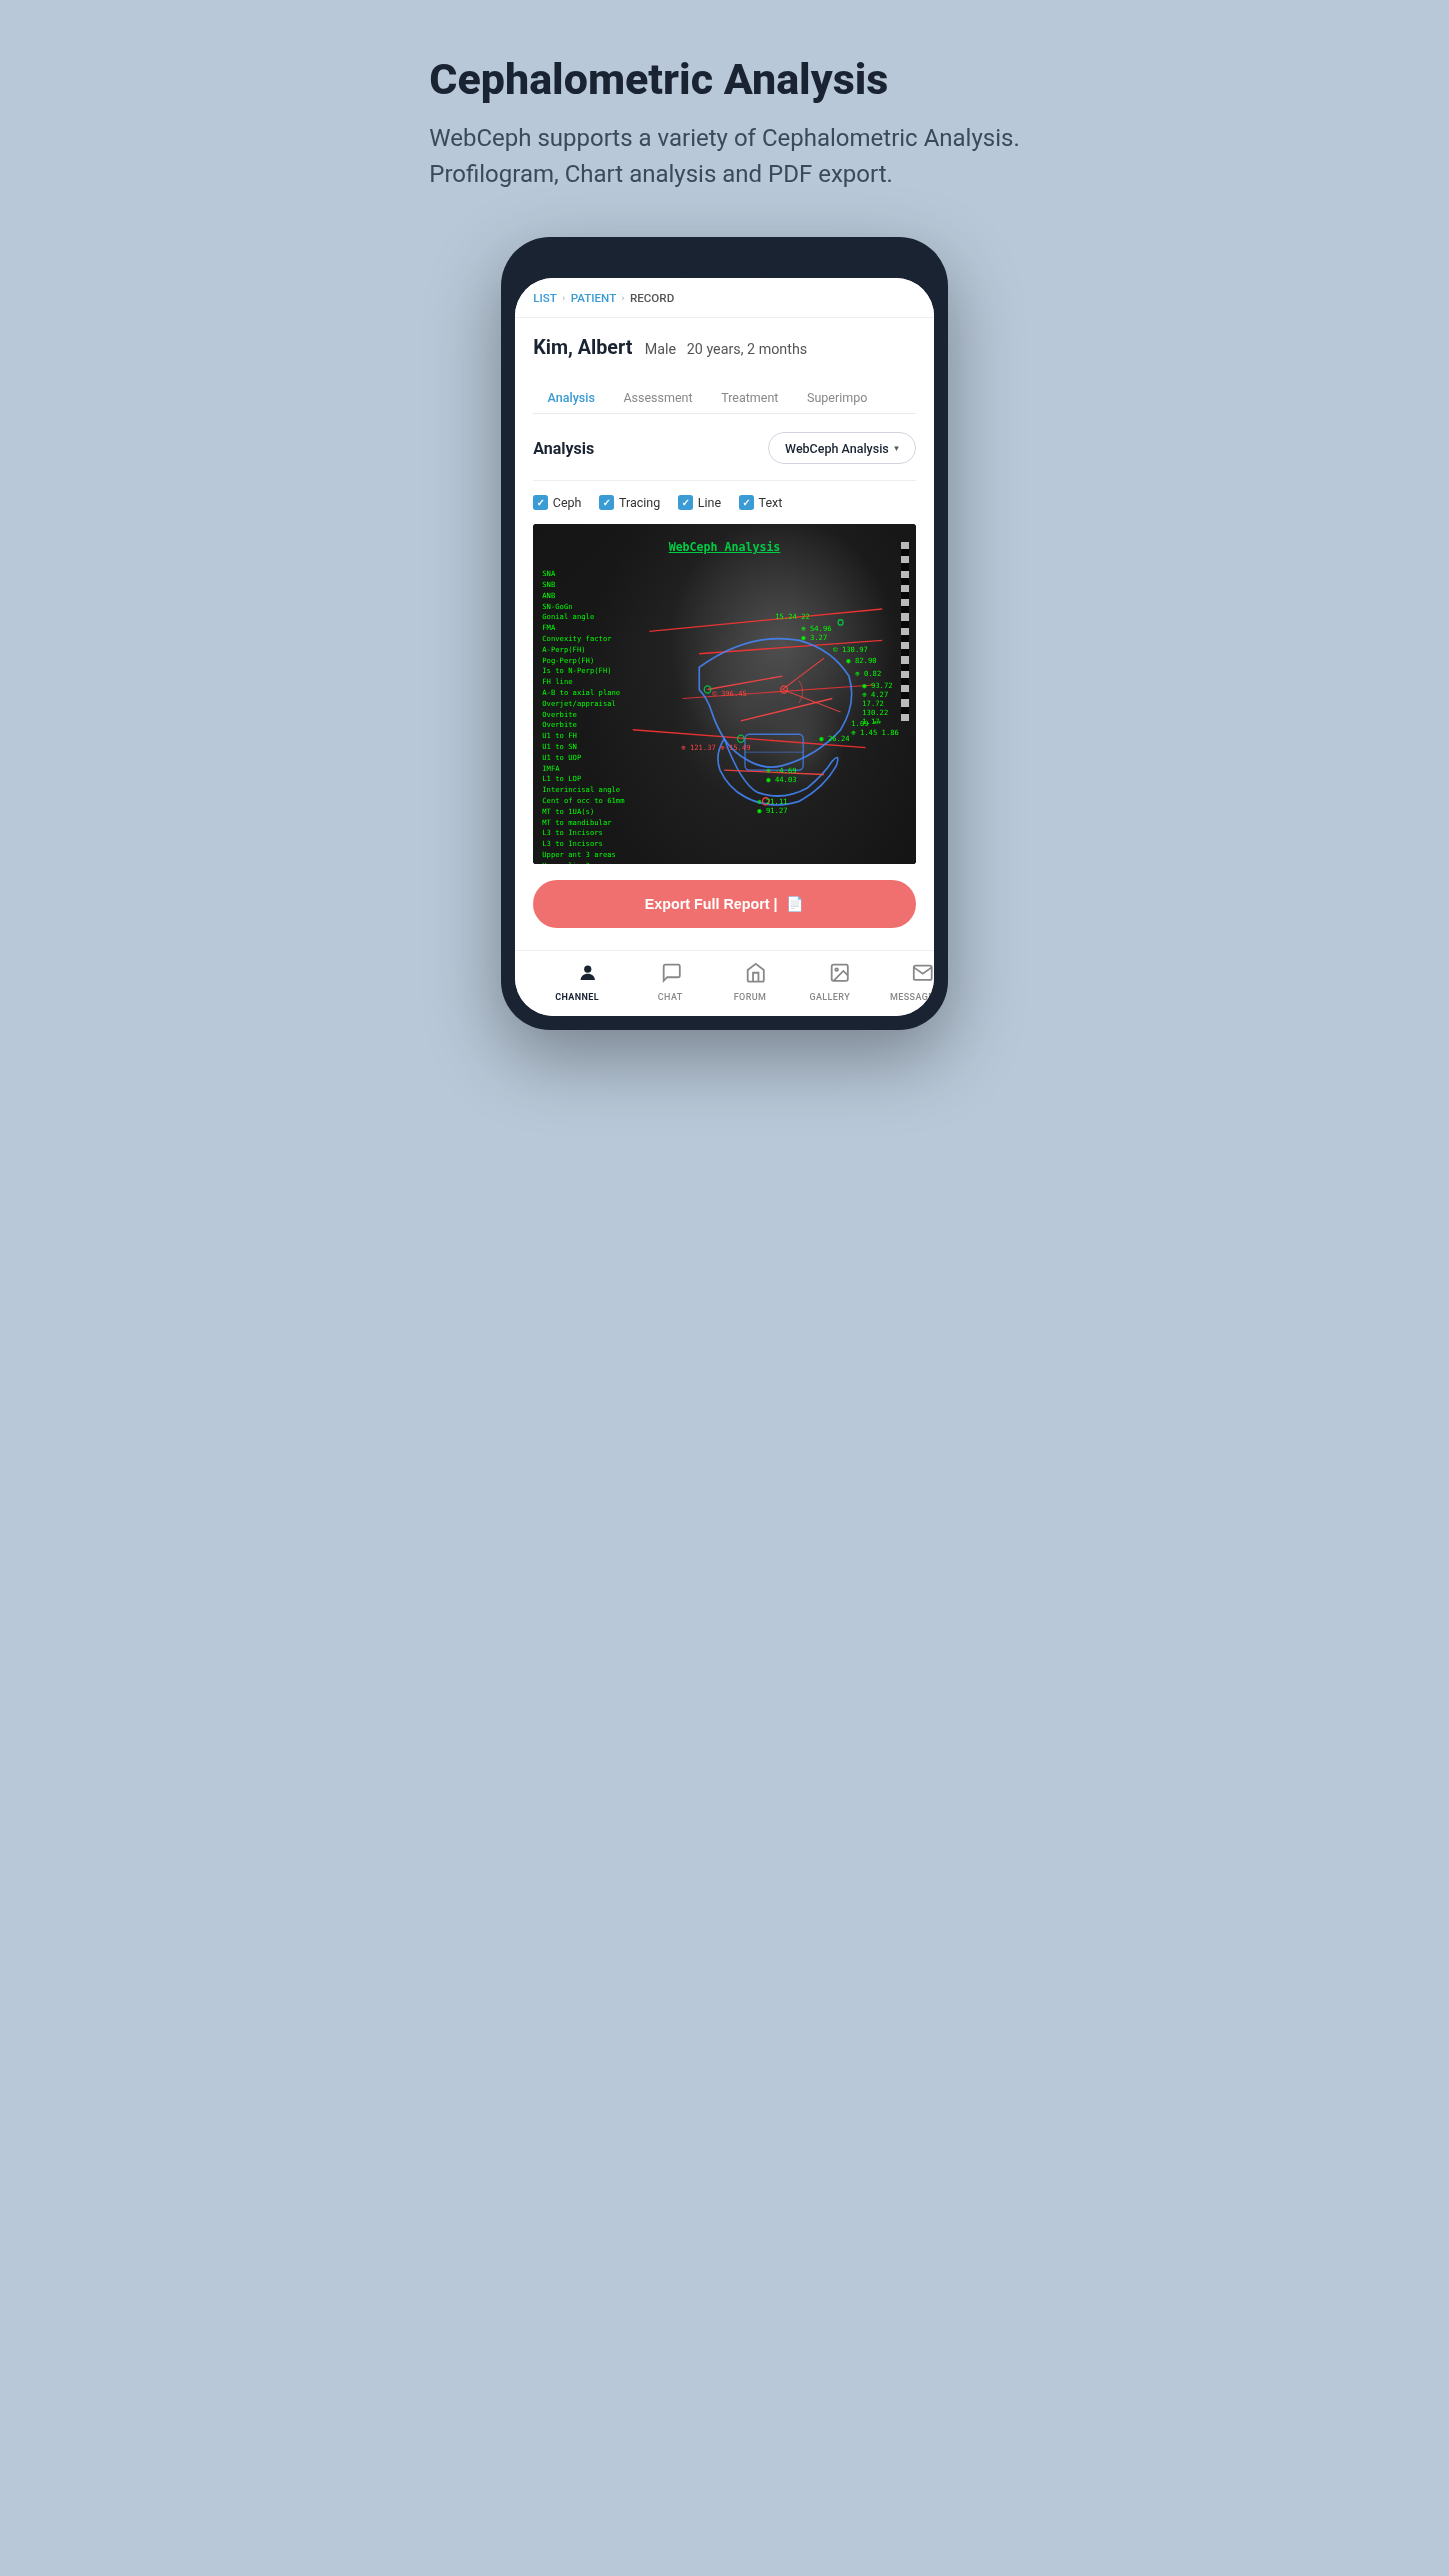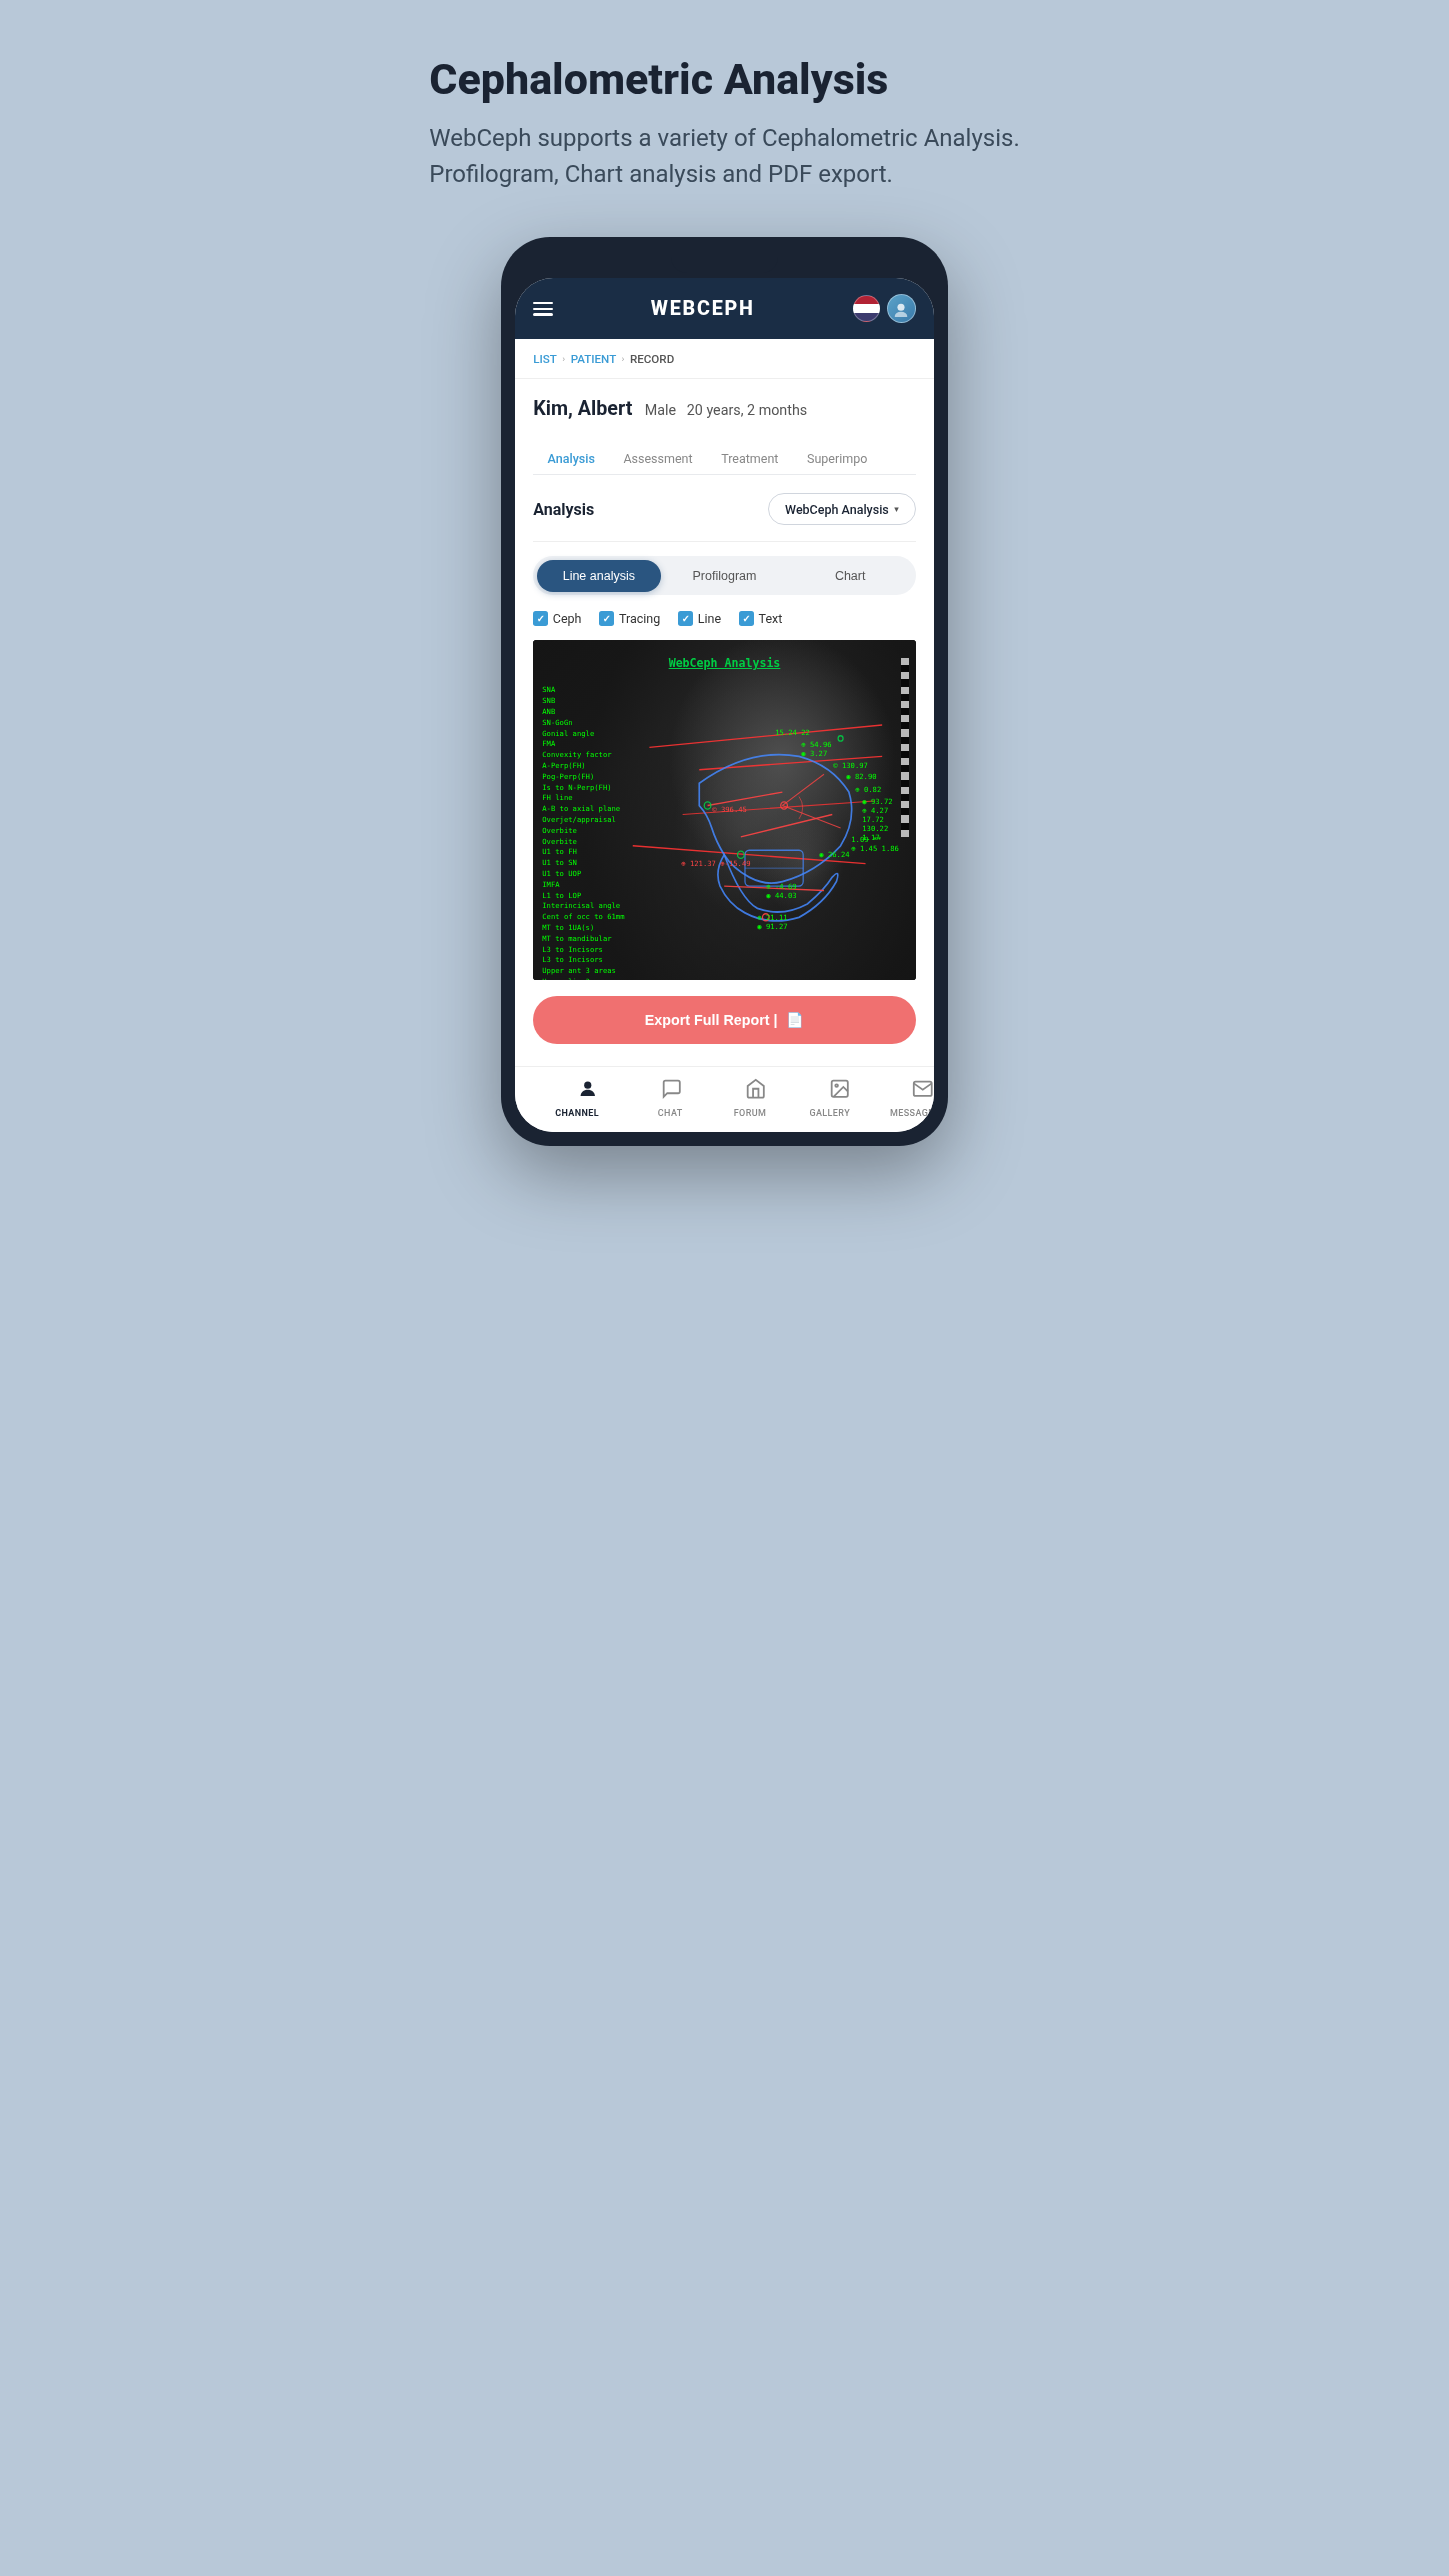--- a/index.html
+++ b/index.html
@@ -409,39 +409,20 @@
 
 <div class="page-header">
   <h1 class="page-title">Cephalometric Analysis</h1>
   <p class="page-subtitle">WebCeph supports a variety of Cephalometric Analysis.<br>Profilogram, Chart analysis and PDF export.</p>
 </div>
 
 <div class="phone-frame">
   <div class="phone-notch"></div>
   <div class="phone-screen">
 
-    <div class="app-header">
-      <div class="hamburger-icon">
-        <span></span>
-          <span></span>
-          <span></span>
-      </div>
-      <div class="app-logo">
-        <span>WEB</span><span style="font-weight:800;">CEPH</span>
-      </div>
-      <div class="header-icons">
-        <div class="flag-circle"></div>
-        <div class="avatar-circle">
-          <svg width="16" height="16" viewBox="0 0 18 18">
-            <circle cx="9" cy="7" r="4" fill="rgba(255,255,255,0.8)"></circle>
-            <ellipse cx="9" cy="17" rx="7" ry="5" fill="rgba(255,255,255,0.6)"></ellipse>
-          </svg>
-        </div>
-      </div>
-    </div>
 
     <div class="breadcrumb">
       <span class="breadcrumb-link">LIST</span>
       <span class="breadcrumb-sep">›</span>
       <span class="breadcrumb-link">PATIENT</span>
       <span class="breadcrumb-sep">›</span>
       <span class="breadcrumb-current">RECORD</span>
     </div>
 
     <div class="content-area">
@@ -465,25 +446,20 @@
       <div class="analysis-row">
         <span class="analysis-label">Analysis</span>
         <div class="analysis-dropdown">
           <span>WebCeph Analysis</span>
           <span class="chevron-down">▾</span>
         </div>
       </div>
 
       <div class="divider"></div>
 
-      <div class="segment-buttons">
-        <button class="seg-btn active">Line analysis</button>
-        <button class="seg-btn">Profilogram</button>
-        <button class="seg-btn">Chart</button>
-      </div>
 
       <div class="checkboxes-row">
         <label class="checkbox-item">
           <div class="checkbox-box"></div>
           <span>Ceph</span>
         </label>
         <label class="checkbox-item">
           <div class="checkbox-box"></div>
           <span>Tracing</span>
         </label>

